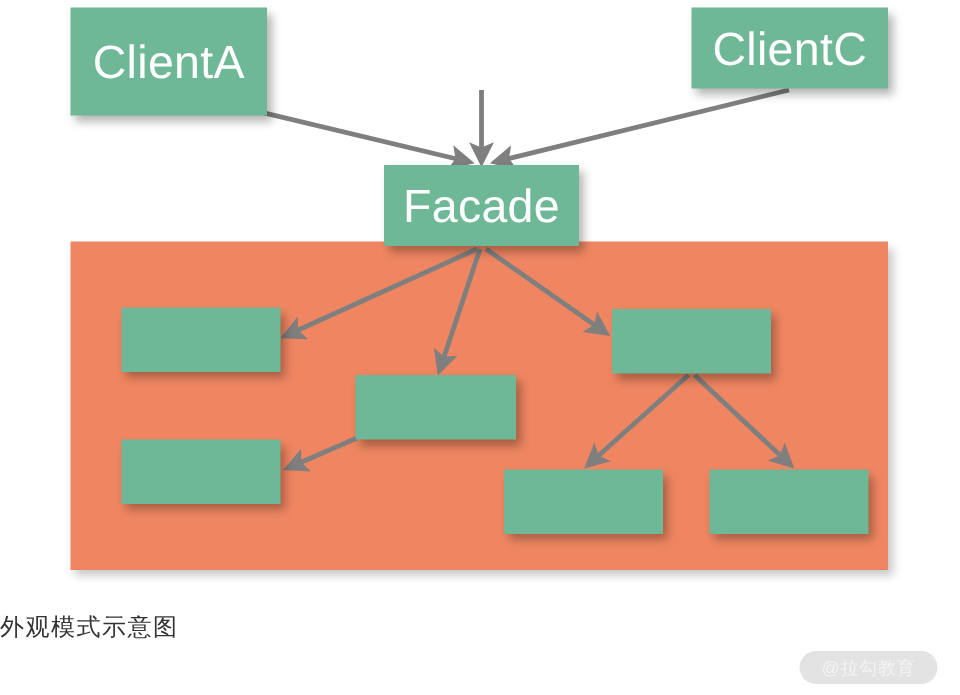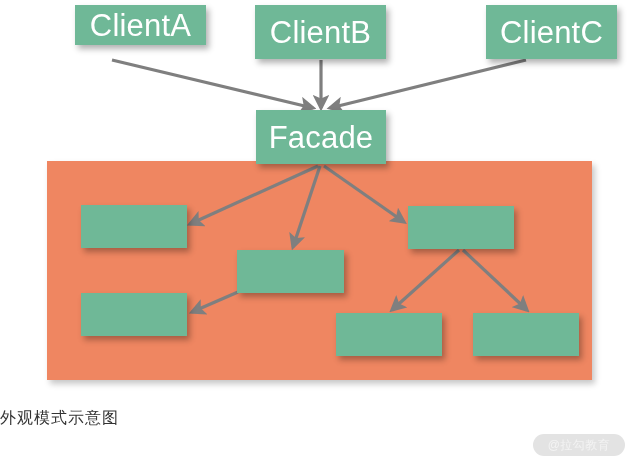--- a/index.html
+++ b/index.html
@@ -44,23 +44,23 @@
     box-sizing: border-box;
   }
   .node-label {
     color: #ffffff;
     font-size: 31px;
     line-height: 1;
     letter-spacing: 0.2px;
     white-space: nowrap;
     font-weight: 400;
   }
-  .client-a { left: 47px;  top: 5px;   width: 131px; height: 40px; margin-left: 28px; }
+  .client-a { left: 47px;  top: 5px;   width: 131px; height: 72px; }
   .client-b { left: 255px; top: 5px;   width: 131px; height: 54px; }
-  .client-c { left: 486px; top: 5px;   width: 131px; height: 54px; }
+  .client-c { left: 461px; top: 5px;   width: 131px; height: 54px; }
   .facade   { left: 256px; top: 110px; width: 130px; height: 54px; }
 
   .sub-1 { left: 81px;  top: 205px; width: 106px; height: 43px; }
   .sub-2 { left: 237px; top: 250px; width: 107px; height: 43px; }
   .sub-3 { left: 408px; top: 206px; width: 106px; height: 43px; }
   .sub-4 { left: 81px;  top: 293px; width: 106px; height: 43px; }
   .sub-5 { left: 336px; top: 313px; width: 106px; height: 43px; }
   .sub-6 { left: 473px; top: 313px; width: 106px; height: 43px; }
 
   .caption {
@@ -112,23 +112,20 @@
 
     <line x1="238" y1="292" x2="192" y2="312" stroke="#7F7F7F" stroke-width="3.2" marker-end="url(#arrowhead)"></line>
 
     <line x1="459" y1="250" x2="392" y2="310" stroke="#7F7F7F" stroke-width="3.2" marker-end="url(#arrowhead)"></line>
     <line x1="463" y1="250" x2="527" y2="310" stroke="#7F7F7F" stroke-width="3.2" marker-end="url(#arrowhead)"></line>
   </svg>
 
   <div class="node client-a">
     <span class="node-label">ClientA</span>
   </div>
-  <div class="node client-b">
-    <span class="node-label">ClientB</span>
-  </div>
   <div class="node client-c">
     <span class="node-label">ClientC</span>
   </div>
 
   <div class="node facade">
     <span class="node-label">Facade</span>
   </div>
 
   <div class="node sub-1">
     <span class="node-label"></span>

